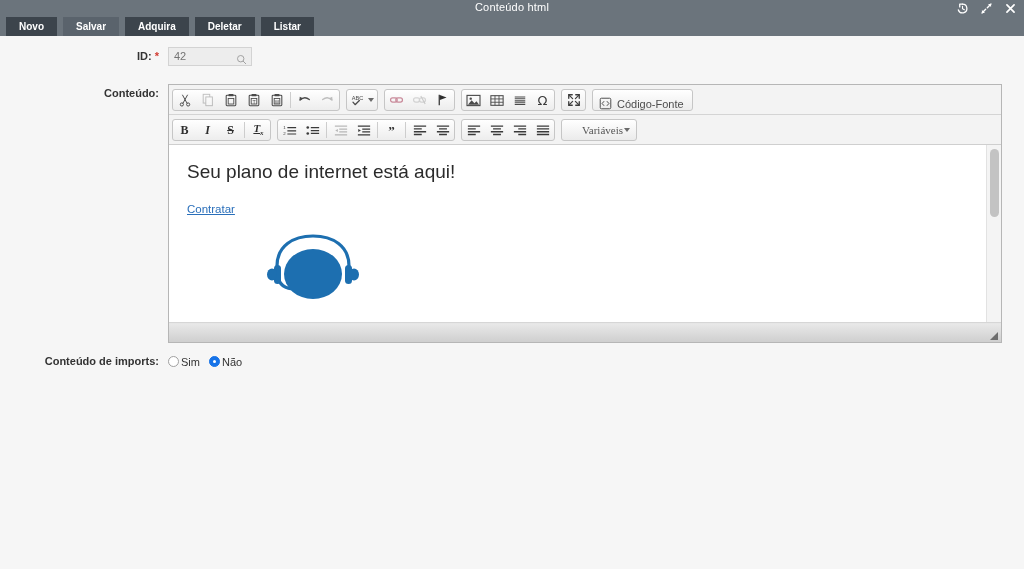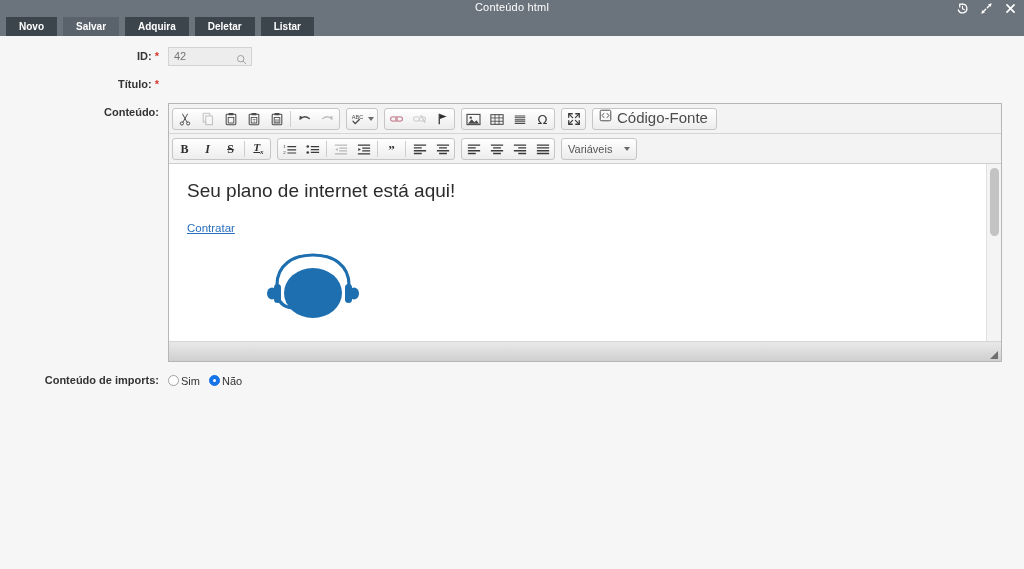--- a/index.html
+++ b/index.html
@@ -183,42 +183,43 @@
   .tb-btn svg, .tb-btn span { display: block; }
   .tb-caret {
     width: 0; height: 0;
     border-left: 3px solid transparent;
     border-right: 3px solid transparent;
     border-top: 4px solid #6a6a6a;
     margin-left: 1px;
   }
   .tb-text {
     display: flex;
-    align-items: flex-start;
+    align-items: flex-end;
     gap: 5px;
     height: 20px;
     padding: 0 8px 0 6px;
     cursor: pointer;
-    font-size: 15px;
+    font-size: 11px;
     color: #4d4d4d;
   }
   .combo {
     display: flex;
     align-items: center;
-    justify-content: space-between;
+    justify-content: flex-end;
     width: 76px;
     height: 22px;
     border: 1px solid #c6c6c6;
     border-radius: 3px;
     background: linear-gradient(#ffffff, #ebebeb);
     font-size: 11px;
     color: #555555;
     padding: 0 6px;
     box-sizing: border-box;
     cursor: pointer;
+    font-family: Liberation Serif, serif;
   }
 
   
   #ck-body {
     position: relative;
     height: 177px;
     background: #ffffff;
     overflow: hidden;
     border-bottom: 1px solid #d6d6d6;
   }
@@ -361,24 +362,20 @@
       <span class="mag">
         <svg width="11" height="11" viewBox="0 0 14 14">
           <circle cx="6" cy="6" r="4.1" fill="none" stroke="#9d9d9d" stroke-width="1.2"></circle>
           <path d="M9.2 9.2 L12.4 12.4" stroke="#9d9d9d" stroke-width="1.2" stroke-linecap="round"></path>
         </svg>
       </span>
     </div>
   </div>
 
   <div class="field-row">
-    <div class="field-label">
-      <span>Título:</span>
-      <span class="req">*</span>
-    </div>
   </div>
 
   <div class="field-row">
     <div class="field-label">Conteúdo:</div>
 
     <div id="editor">
 
       <div class="ck-toolbar">
 
         <div class="tb-group">

